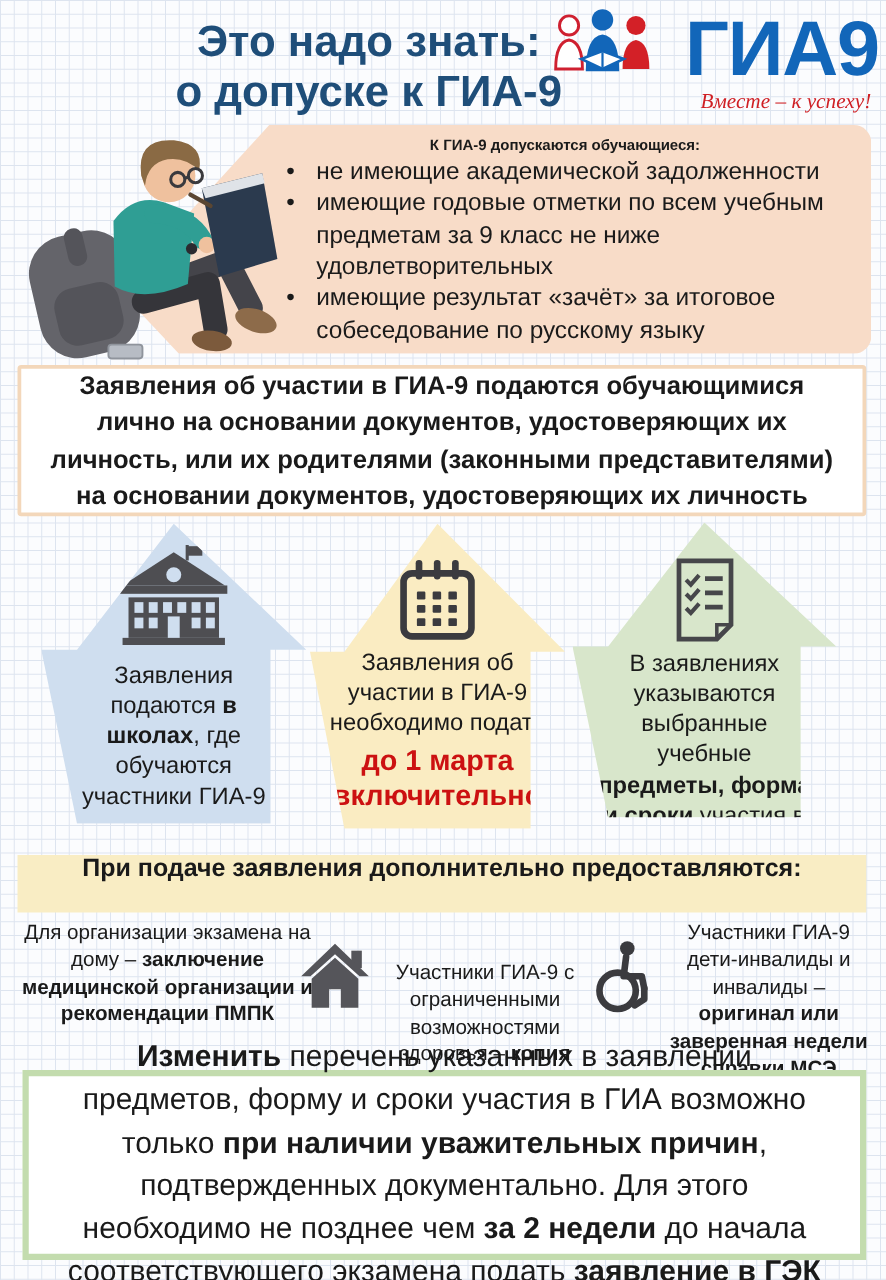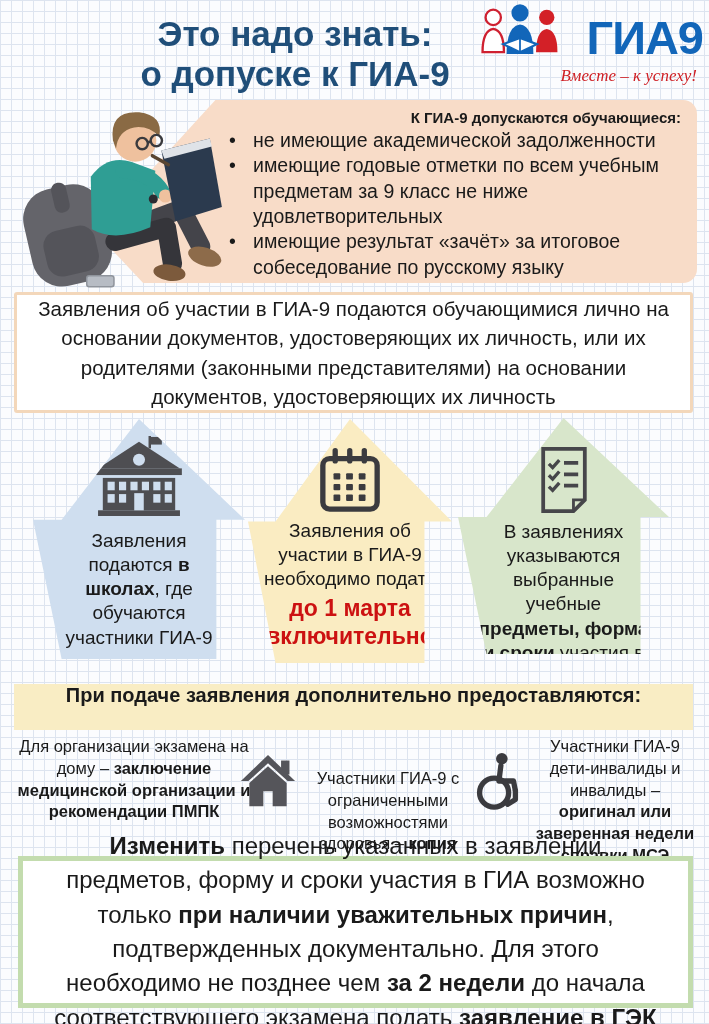--- a/index.html
+++ b/index.html
@@ -12,39 +12,39 @@
       linear-gradient(#dde4ef 1px, transparent 1px),
       linear-gradient(90deg, #dde4ef 1px, transparent 1px);
     background-size:11px 11px;
   }
   
   .title-block { position:absolute; left:30px; top:14px; width:530px; text-align:center;
     font-weight:bold; font-size:35px; line-height:1.14; color:#1f4e79; }
   .logo-block { position:absolute; right:6px; top:4px; width:236px; }
   .logo-row { display:flex; align-items:center; justify-content:flex-end; }
   .logo-figures { width:88px; height:66px; flex:0 0 auto; margin-right:-6px; }
-  .logo-name { font-weight:bold; font-size:47px; letter-spacing:-1px; color:#1266b9;margin-left:28px; }
+  .logo-name { font-weight:bold; font-size:62px; letter-spacing:-1px; color:#1266b9;margin-left:28px; }
   .logo-tagline { text-align:right; padding-right:6px; margin-top:-4px;
     font-family:"Liberation Serif", serif; font-style:italic; font-weight:normal;
     font-size:17px; color:#cf1f24; }
   
   .admission-box { position:absolute; left:95px; top:100px; width:602px; height:183px;
     background:#f8dcc8; border-radius:14px;
     clip-path:polygon(20% 0%, 100% 0%, 100% 100%, 8% 100%, 0% 72%);
     padding:9px 16px 6px 128px; }
-  .admission-title { font-weight:bold; font-size:15px; text-align:right; margin-bottom:2px; }
+  .admission-title { font-weight:bold; font-size:12px; text-align:center; margin-bottom:2px; }
   .admission-list { list-style:none; font-size:19.5px; line-height:1.3; }
   .admission-list li { position:relative; padding-left:30px; }
   .admission-list li::before { content:"•"; position:absolute; left:6px; }
   .student { position:absolute; left:2px; top:98px; width:232px; height:194px; z-index:2; }
   
   .application-box { position:absolute; left:14px; top:292px; width:679px; height:121px;
     background:#ffffff; border:3px solid #f3d7ba; border-radius:3px;
     display:flex; align-items:center; justify-content:center; padding:6px 18px;
-    text-align:center; font-size:20.5px; line-height:1.42; }
+    text-align:center; font-size:20.5px; line-height:1.42;font-weight:bold; }
   
   .arrow { position:absolute;
     clip-path:polygon(50% 0, 100% 42%, 86.5% 42%, 86.5% 100%, 13.5% 100%, 0 42%, 13.5% 42%);
     text-align:center; }
   .arrow-school   { left:33px;  top:419px; width:212px; height:240px; background:#cfdeef; }
   .arrow-deadline { left:248px; top:419px; width:204px; height:244px; background:#faecc2; }
   .arrow-subjects { left:458px; top:418px; width:211px; height:236px; background:#d8e6cb; }
   .arrow-icon { display:block; margin:0 auto; }
   .arrow-school .arrow-icon   { width:92px; height:80px; margin-top:17px; }
   .arrow-deadline .arrow-icon { width:64px; height:68px; margin-top:28px; }

